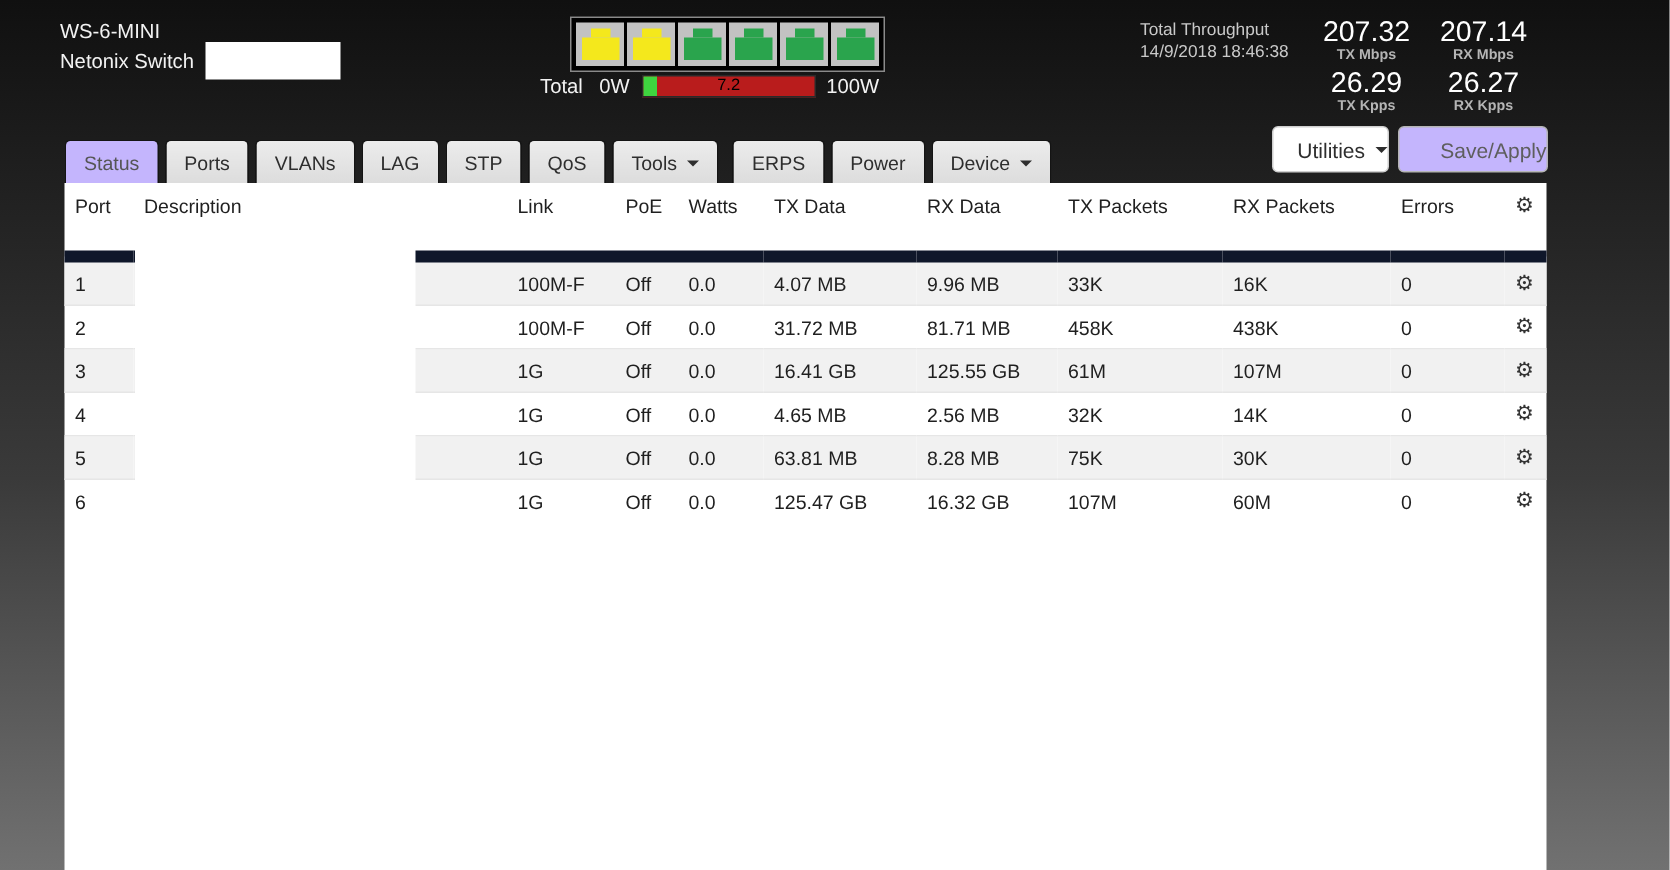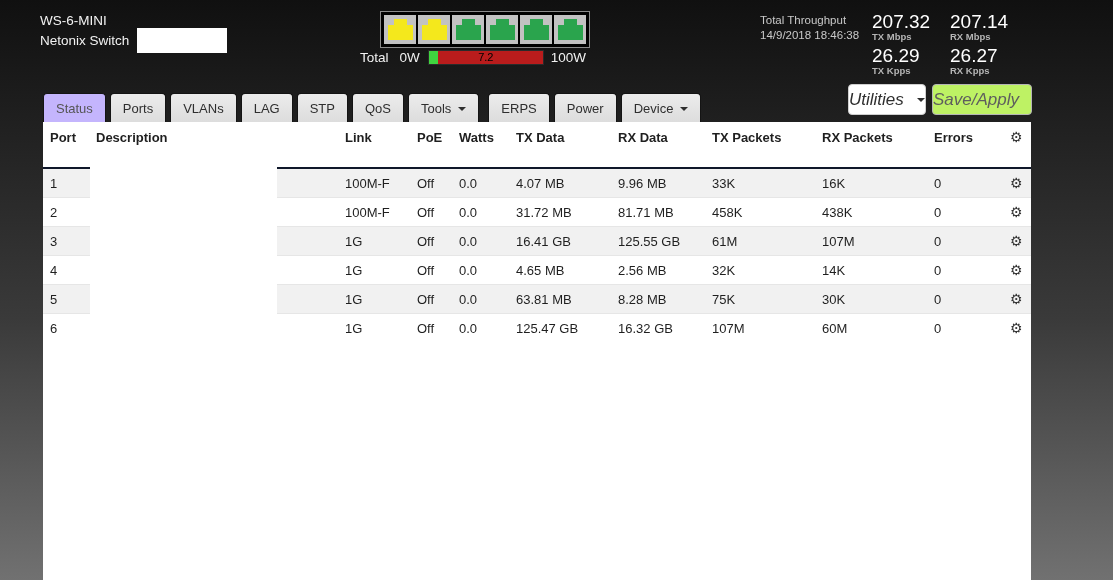--- a/index.html
+++ b/index.html
@@ -26,45 +26,45 @@
   .power-row { position:absolute; left:360px; top:50px; display:flex; align-items:flex-start; font-size:13.5px; color:#f2f2f2; }
   .p-total { margin-right:11px; }
   .p-min { margin-right:8px; }
   .p-max { margin-left:7px; }
   .power-bar { width:116px; height:15px; background:#b91c1c; border:1px solid #2a2a2a; position:relative; }
   .power-fill { position:absolute; left:0; top:0; bottom:0; }
   .power-value { position:absolute; inset:0; text-align:center; font-size:11px; line-height:13px; color:#000; }
 
   .tp-block { position:absolute; left:760px; top:13px; font-size:11.5px; line-height:15px; color:#c9c9c9; }
   .stats-grid { position:absolute; right:85px; top:11px; display:grid; grid-template-columns:78px 78px; }
-  .stat { text-align:left; margin-bottom:3px; }
+  .stat { text-align:center; margin-bottom:3px; }
   .stat-value { font-size:19px; line-height:21px; color:#ffffff; }
   .stat-label { font-size:9.5px; line-height:10px; color:#b5b5b5;font-weight:bold; }
 
   
   .tabbar { position:absolute; left:43px; top:93px; display:flex; align-items:flex-end; }
   .tab {
     height:30px; padding:0 12px; margin-right:4px;
     background:linear-gradient(180deg,#ececec,#dcdcdc);
     border:1px solid #141414; border-bottom:none; border-radius:4px 4px 0 0;
     font-size:13px; color:#2e2e2e; display:flex; align-items:center; gap:7px; cursor:pointer;
   }
   .tab.gap-after { margin-right:9px; }
   .tab.active { background:#c4b5fd; color:#555; height:30px; }
   .caret { width:0; height:0; border-left:4px solid transparent; border-right:4px solid transparent; border-top:4px solid #2e2e2e; }
 
-  .btn { position:absolute; top:84px; height:31px; border-radius:4px; font-size:17px;
-         display:flex; align-items:center; justify-content:space-between; gap:7px; cursor:pointer;font-style:italic; }
+  .btn { position:absolute; top:84px; height:31px; border-radius:4px; font-size:14px;
+         display:flex; align-items:center; justify-content:flex-end; gap:7px; cursor:pointer; }
   .btn-utilities { left:848px; width:78px; background:#ffffff; border:1px solid #cfcfcf; color:#2e2e2e; }
-  .btn-save { left:932px; width:100px; background:#bef264; border:1px solid #b5b5b5; color:#5e5e5e; }
+  .btn-save { left:932px; width:100px; background:#c4b5fd; border:1px solid #b5b5b5; color:#5e5e5e; }
 
   
   .panel { position:absolute; left:43px; top:122px; width:988px; height:458px; background:#ffffff; }
   table { width:100%; border-collapse:collapse; table-layout:fixed; font-size:13px; color:#1f1f1f; }
-  thead th { text-align:left; font-weight:bold; padding:7px 0 22px 7px; border-bottom:2px solid #0f172a; }
+  thead th { text-align:left; font-weight:normal; padding:7px 0 22px 7px; border-bottom:8px solid #0f172a; }
   tbody td { padding:6px 0 6px 7px; border-top:1px solid #e6e6e6; height:28px; }
   tbody tr:first-child td { border-top:none; }
   tbody tr:nth-child(odd) { background:#f1f1f1; }
   th.gear-col, td.gear-col { text-align:right; padding-right:12px; }
   .gear-glyph { font-size:14px; color:#333; cursor:pointer; font-family:"DejaVu Sans", sans-serif; }
   .desc-redaction { position:absolute; left:90px; top:154px; width:187px; height:166px; background:#ffffff; z-index:5; }
 </style>
 </head>
 <body>
 

